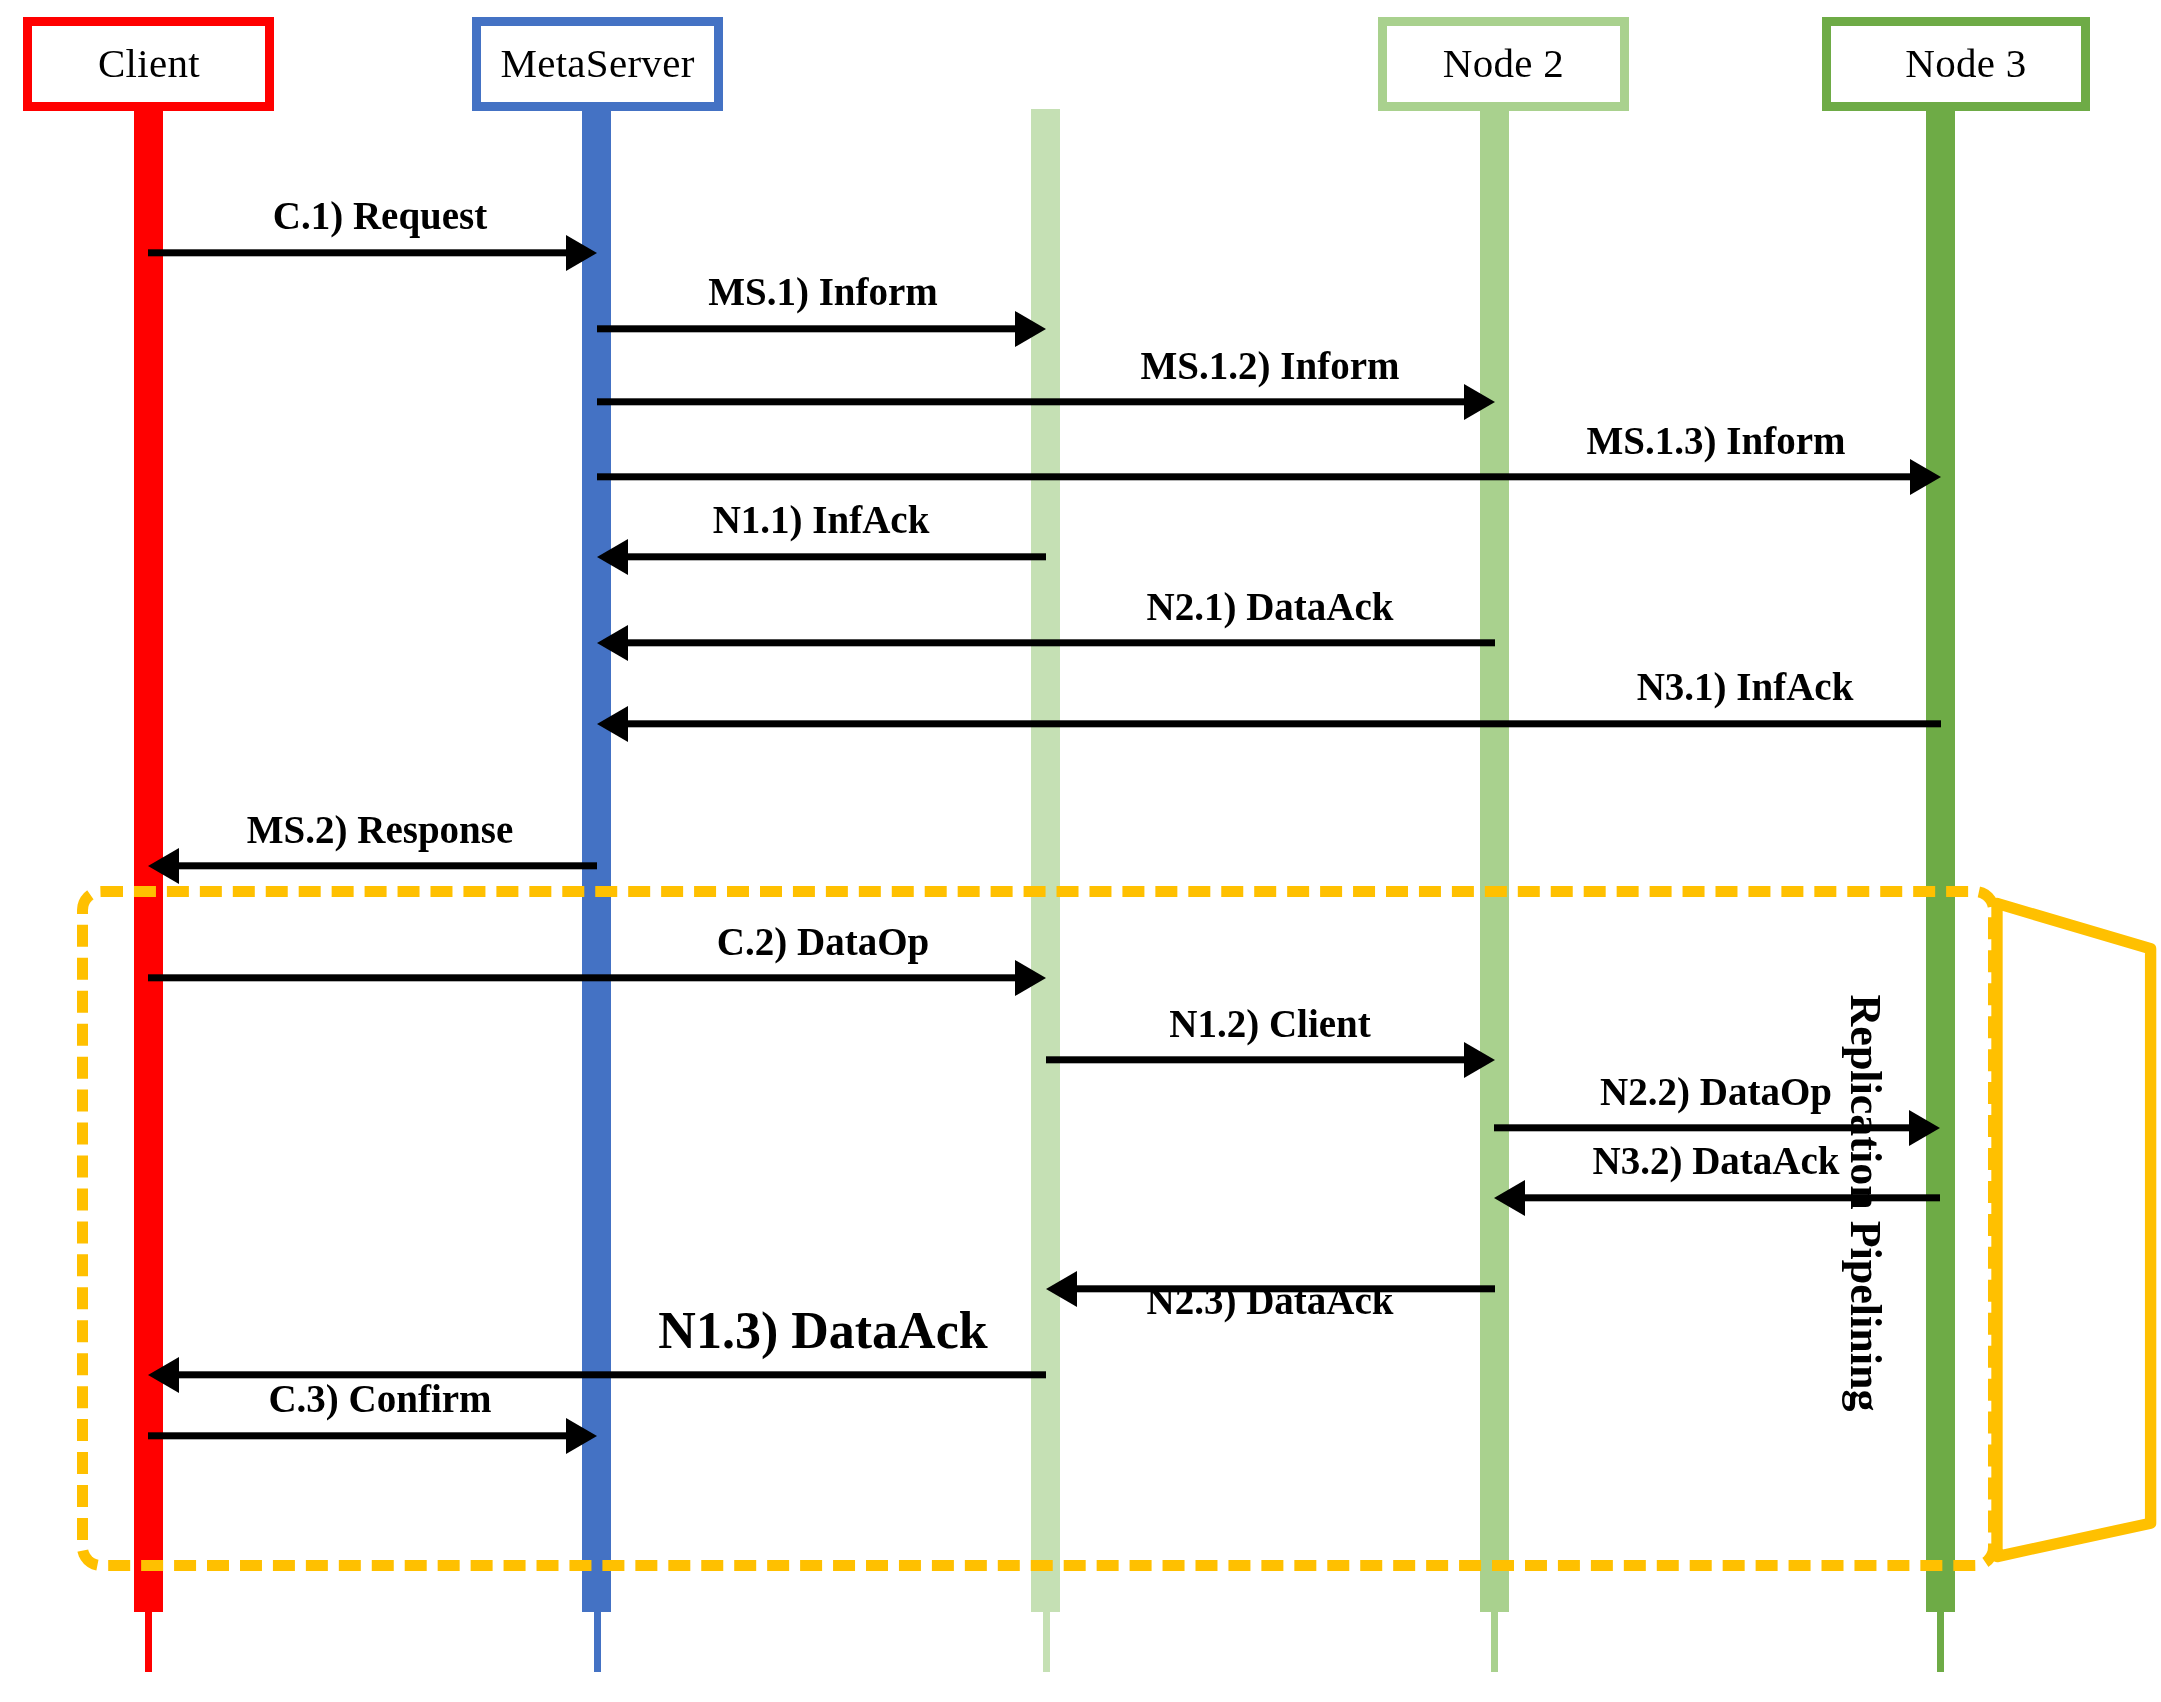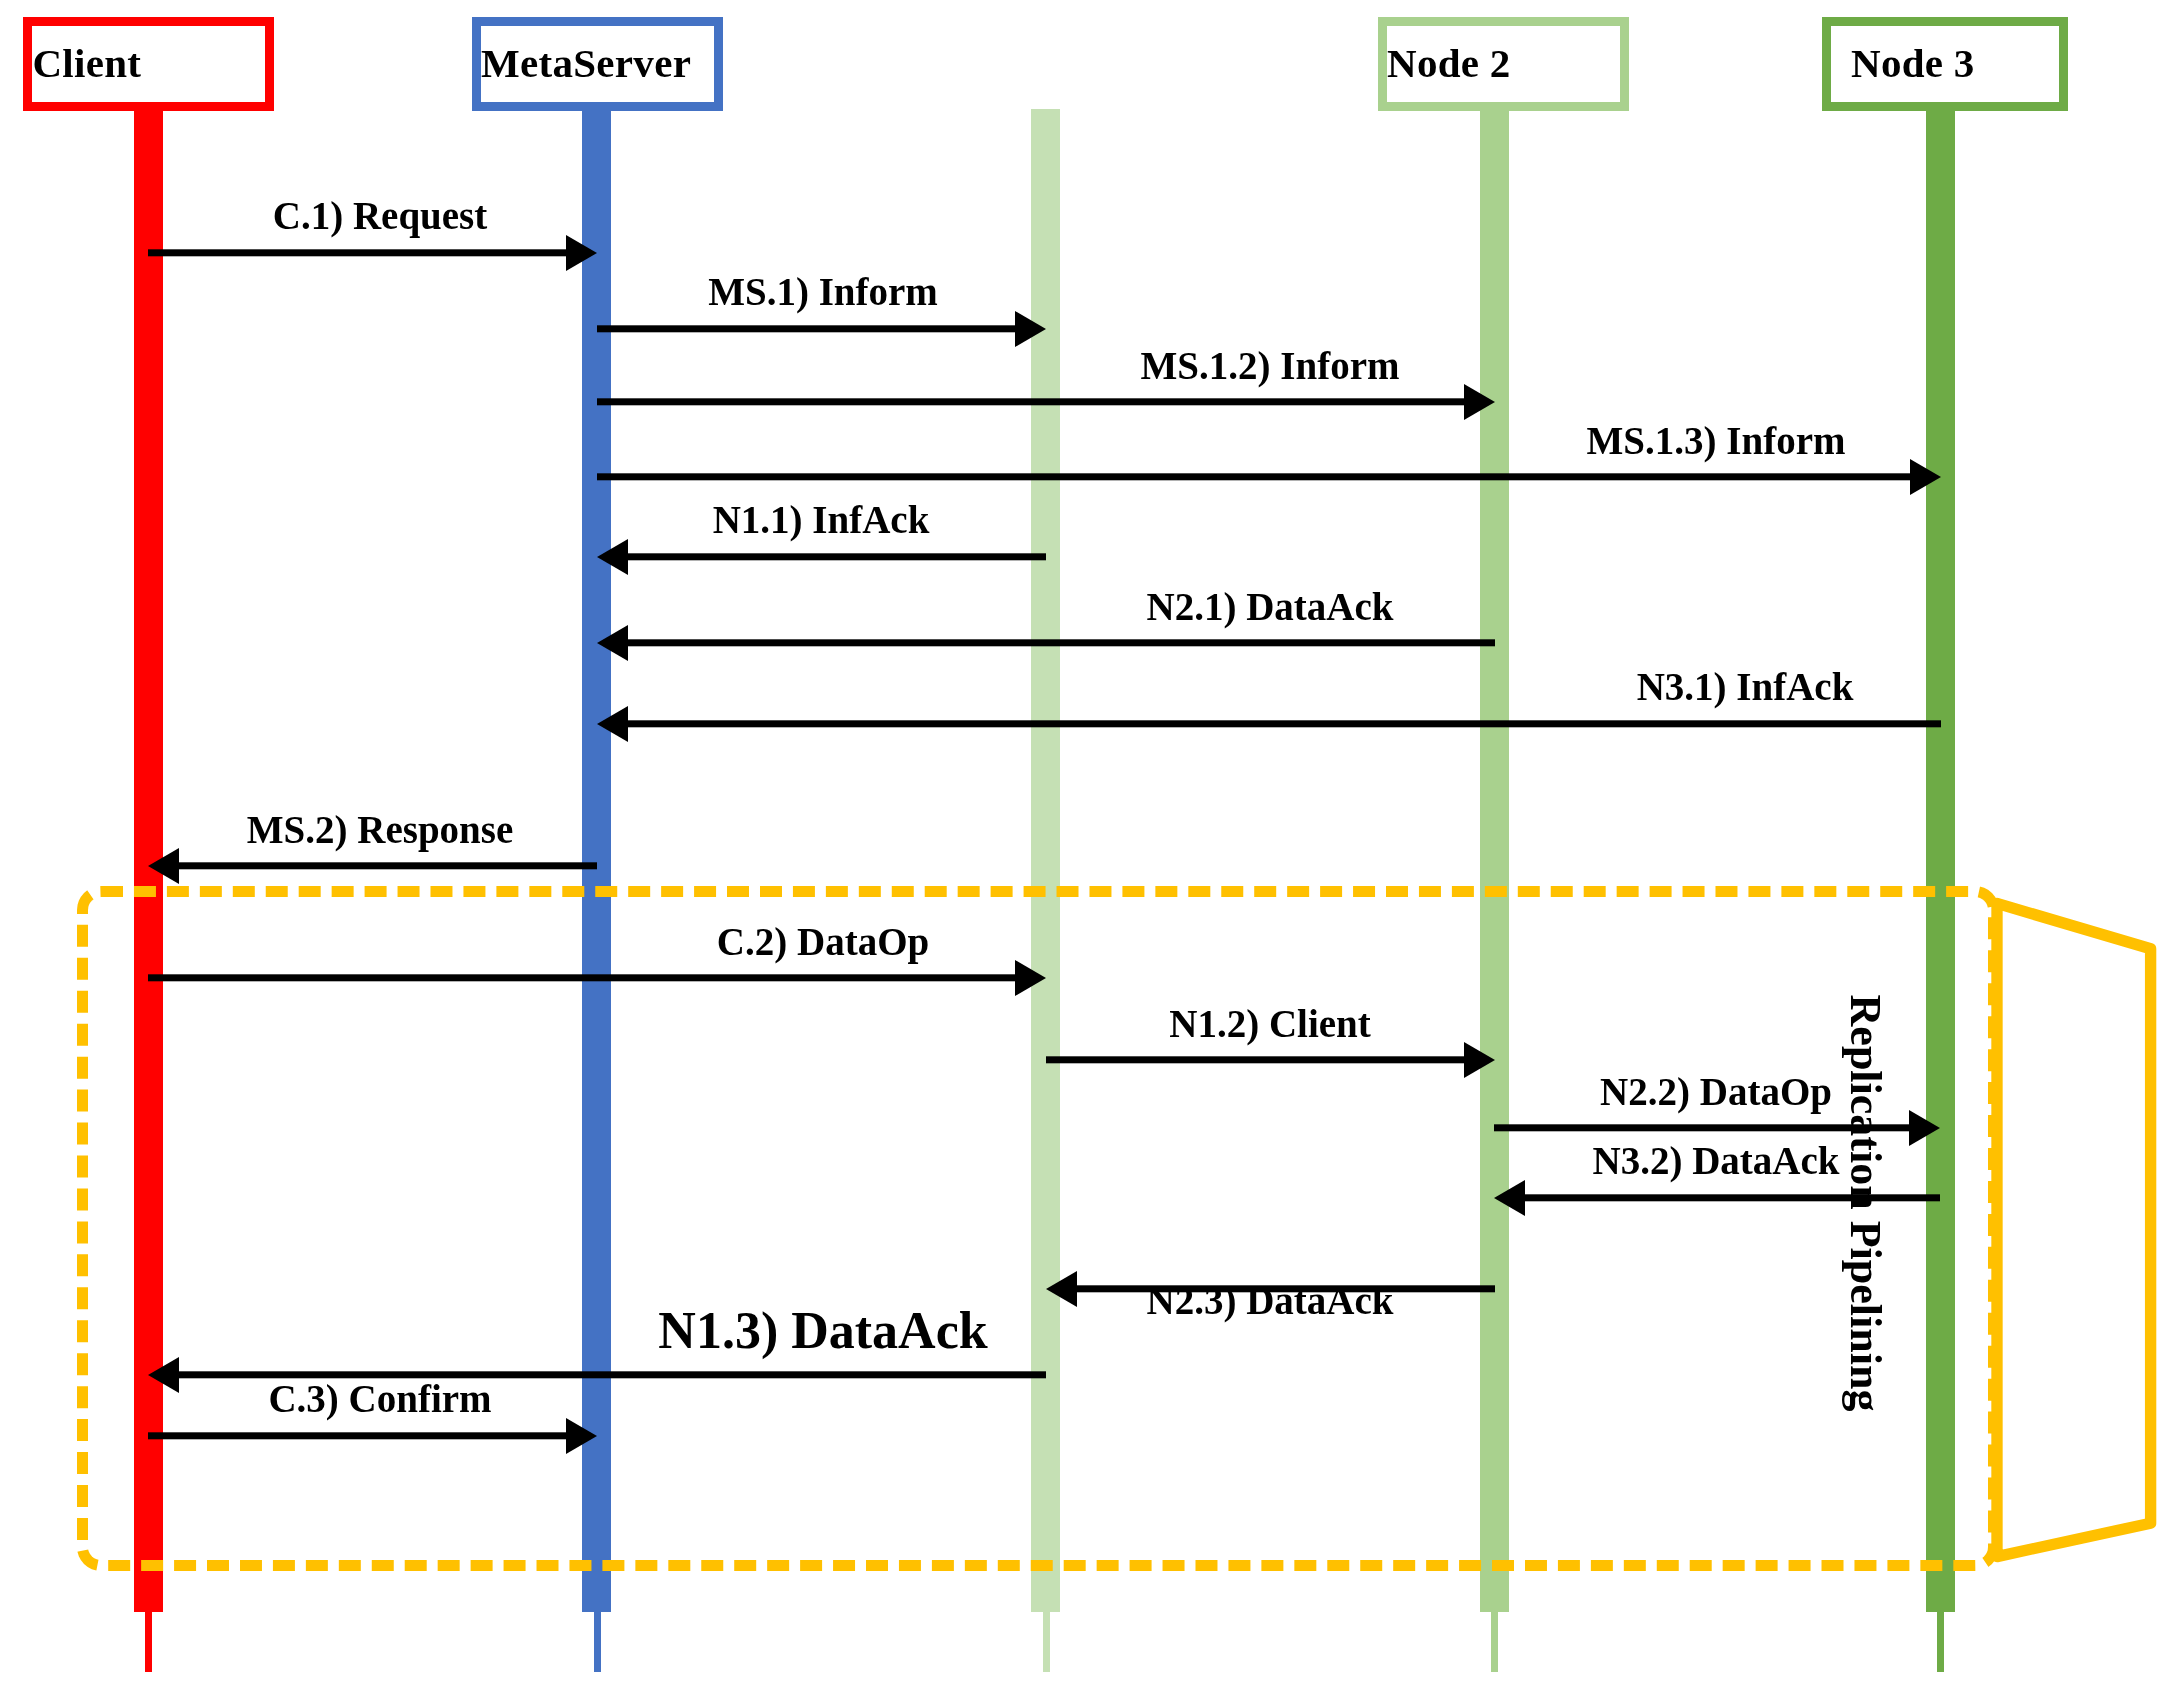--- a/index.html
+++ b/index.html
@@ -12,21 +12,22 @@
     background:#ffffff;
     overflow:hidden;
   }
   
   .hdr{
     position:absolute;
     box-sizing:border-box;
     background:#ffffff;
     display:flex;
     align-items:center;
-    font-weight:bold;
+    justify-content:center;
+    font-weight:normal;
     color:#000000;
     line-height:1;
     letter-spacing:0.3px;
   }
   .hdr-label{white-space:nowrap;}
 
   
   .lifeline-bar{position:absolute;}
   .lifeline-tail{position:absolute;}
 
@@ -104,21 +105,21 @@
     <div id="replication-region" style="left: 77px; top: 886px; width: 1922px; height: 685px; border-color: rgb(255, 192, 0);"></div>
     <div class="hdr" style="left: 23.4px; top: 16.7px; width: 251px; height: 94px; border: 9.4px solid rgb(255, 0, 0); font-size: 41px;">
       <span class="hdr-label">Client</span>
     </div>
     <div class="hdr" style="left: 472px; top: 16.7px; width: 251px; height: 94px; border: 9.4px solid rgb(68, 114, 196); font-size: 41px;">
       <span class="hdr-label">MetaServer</span>
     </div>
     <div class="hdr" style="left: 1378px; top: 16.7px; width: 251px; height: 94px; border: 9.4px solid rgb(169, 209, 142); font-size: 41px;">
       <span class="hdr-label">Node 2</span>
     </div>
-    <div class="hdr" style="left: 1822px; top: 16.7px; width: 246px; height: 94px; border: 9.4px solid rgb(110, 171, 70); font-size: 41px; padding-left: 20px;">
+    <div class="hdr" style="left: 1822px; top: 16.7px; width: 268px; height: 94px; border: 9.4px solid rgb(110, 171, 70); font-size: 41px; padding-left: 20px;">
       <span class="hdr-label">Node 3</span>
     </div>
     <div class="msg right" style="left: 148px; top: 253px; width: 448px;">
       <div class="shaft" style="left: 0px; width: 422px;"></div>
       <div class="head" style="left: 418px;"></div>
     </div>
     <div class="msg-label" style="left: 380px; top: 235px; font-size: 39px;">C.1) Request</div>
     <div class="msg right" style="left: 597px; top: 329px; width: 449px;">
       <div class="shaft" style="left: 0px; width: 422px;"></div>
       <div class="head" style="left: 418px;"></div>

